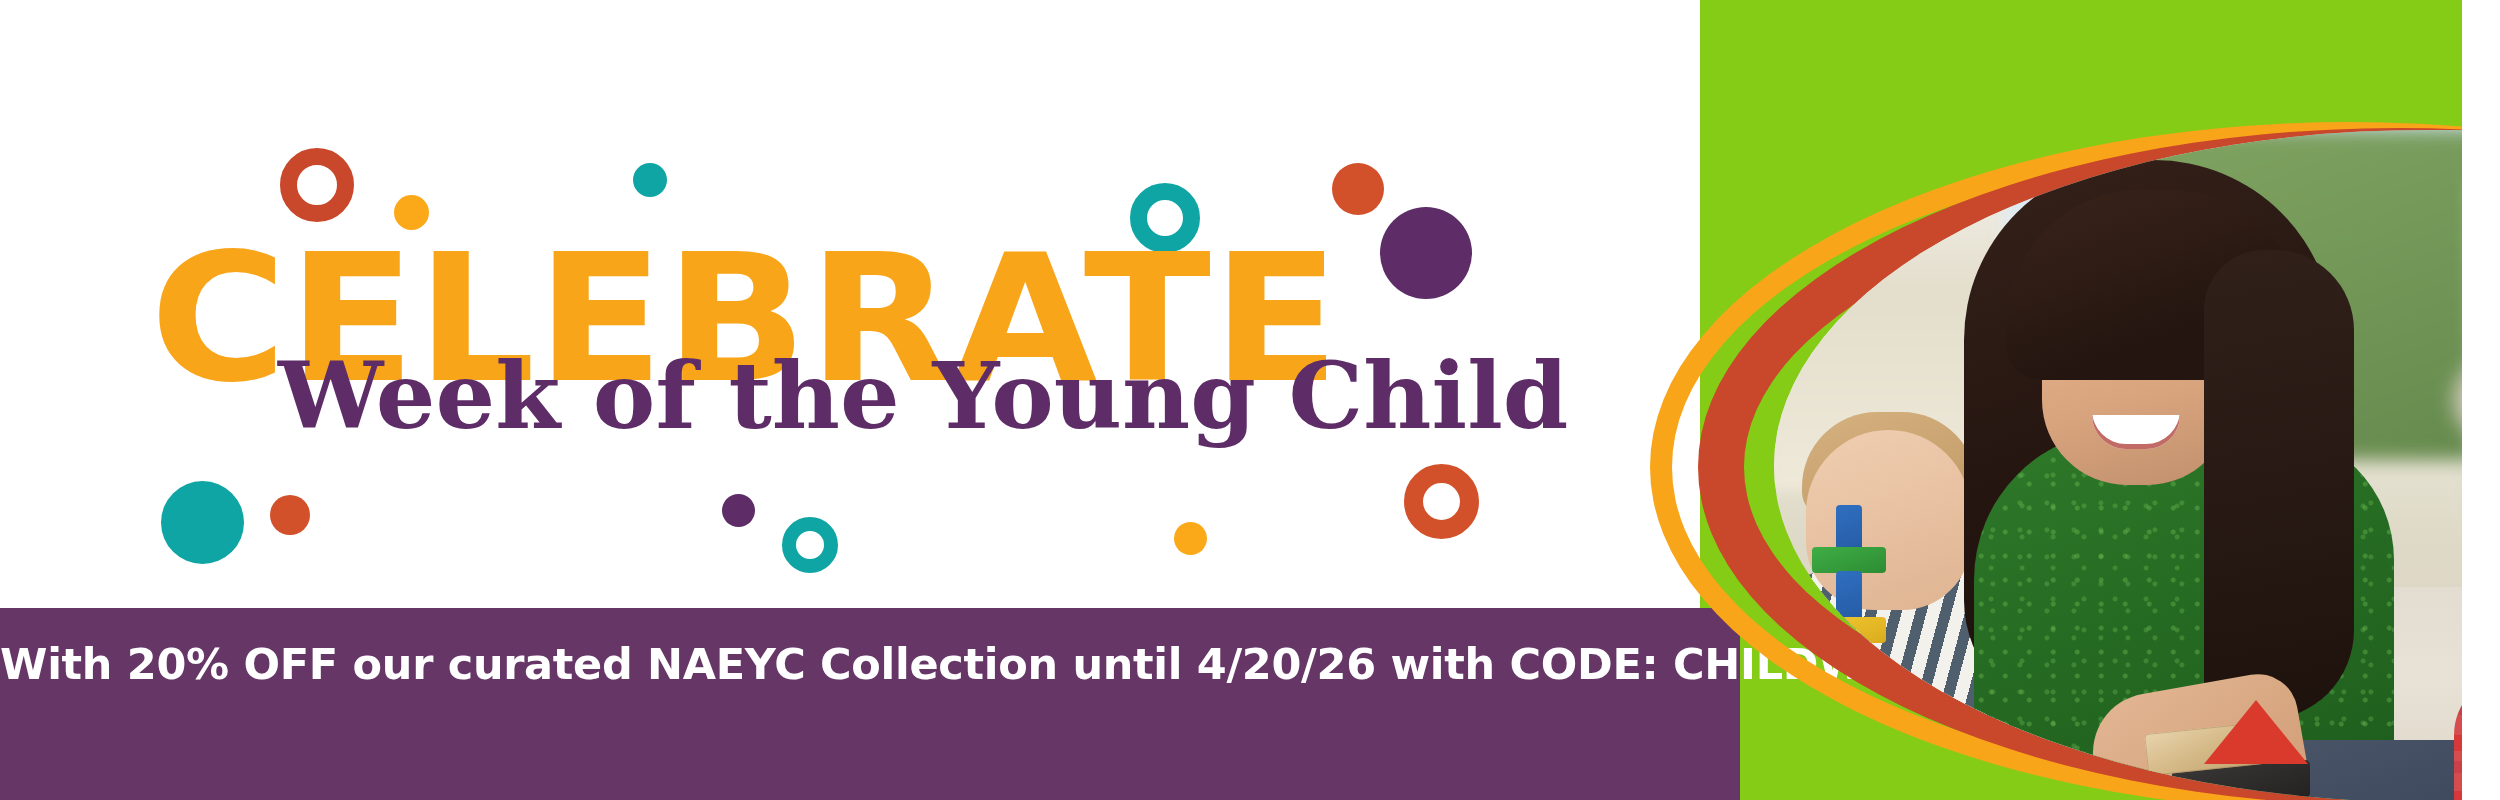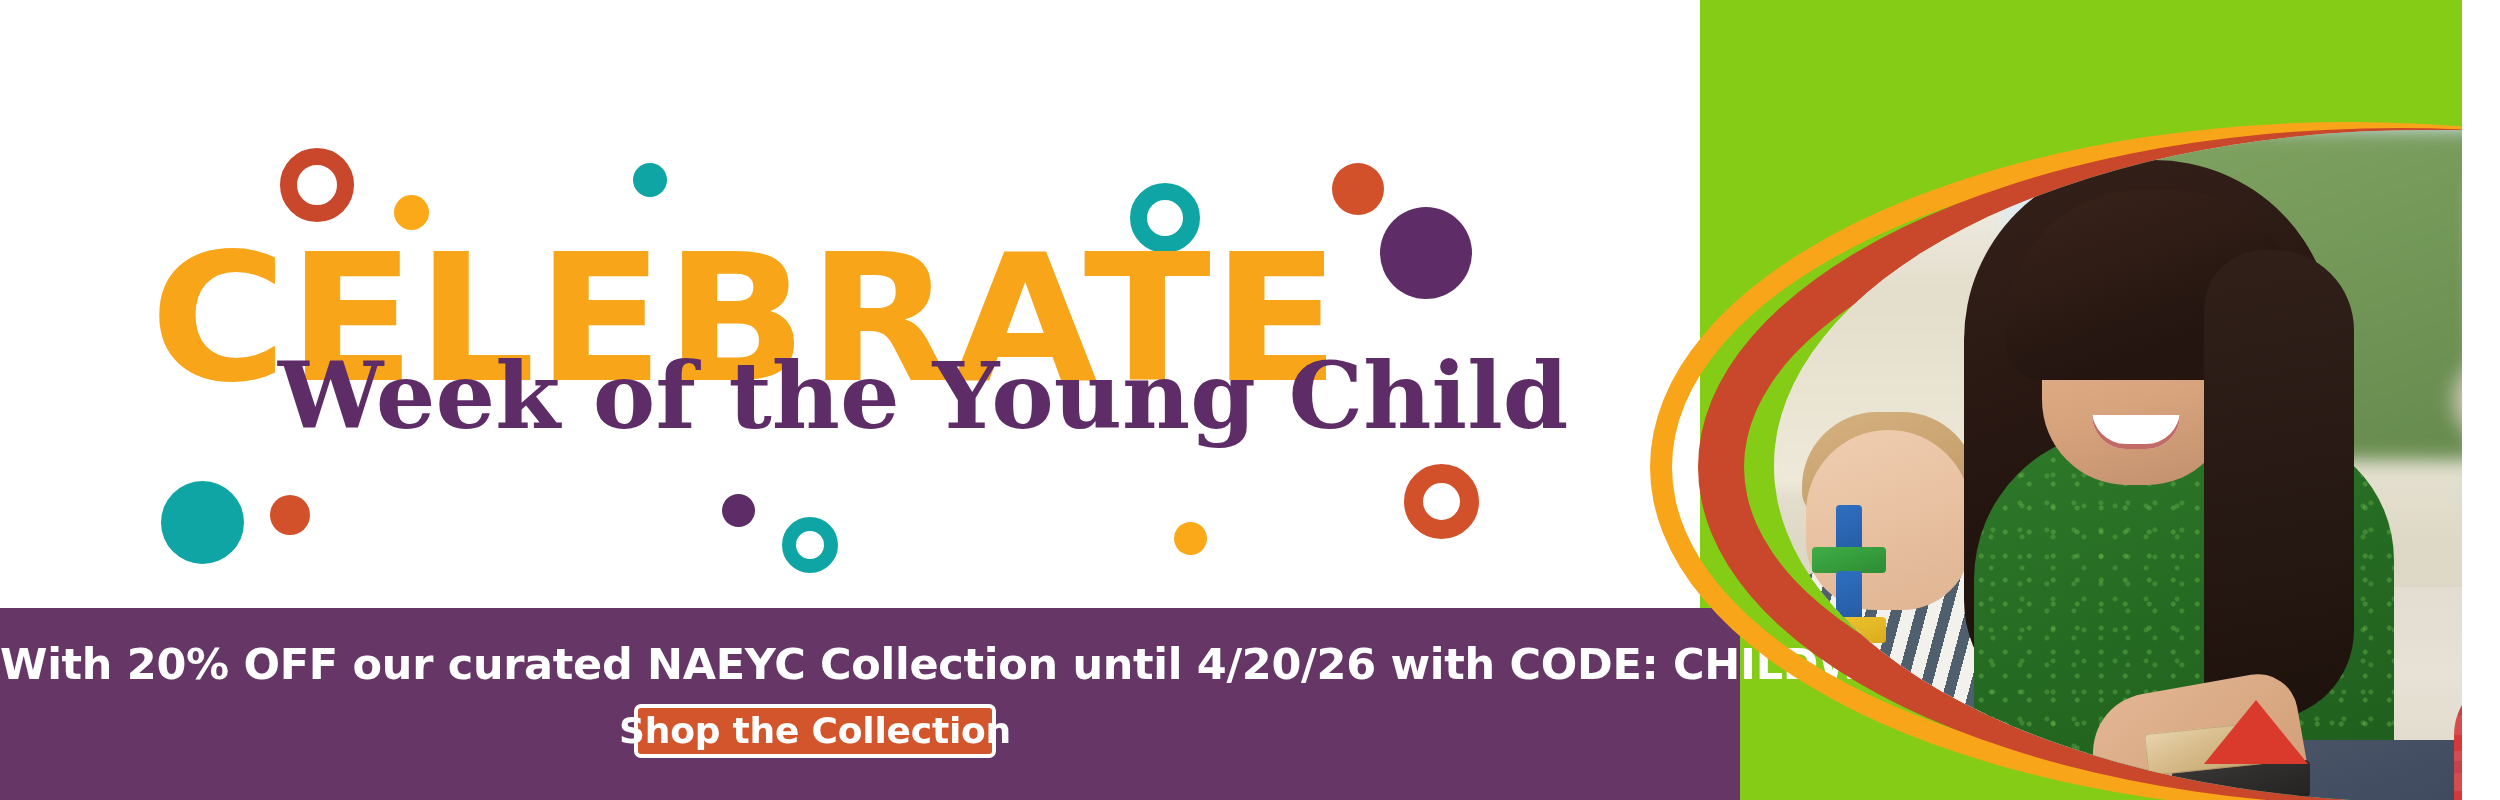--- a/index.html
+++ b/index.html
@@ -381,23 +381,20 @@
       <div class="headline-celebrate">CELEBRATE</div>
       <div class="headline-sub">Week of the Young Child</div>
     </div>
 
   </div>
 
   <div class="promo-bar">
     <div class="promo-text">With 20% OFF our curated NAEYC Collection until 4/20/26 with CODE: CHILDW20.</div>
   </div>
 
-  <div class="shop-button">
-    <span class="shop-button-label">Shop the Collection</span>
-  </div>
 
   <div class="photo-panel">
 
     <span class="arc arc-amber"></span>
     <span class="arc arc-red"></span>
 
     <div class="photo-clip">
       <div class="photo">
 
         <div class="photo-bg"></div>

